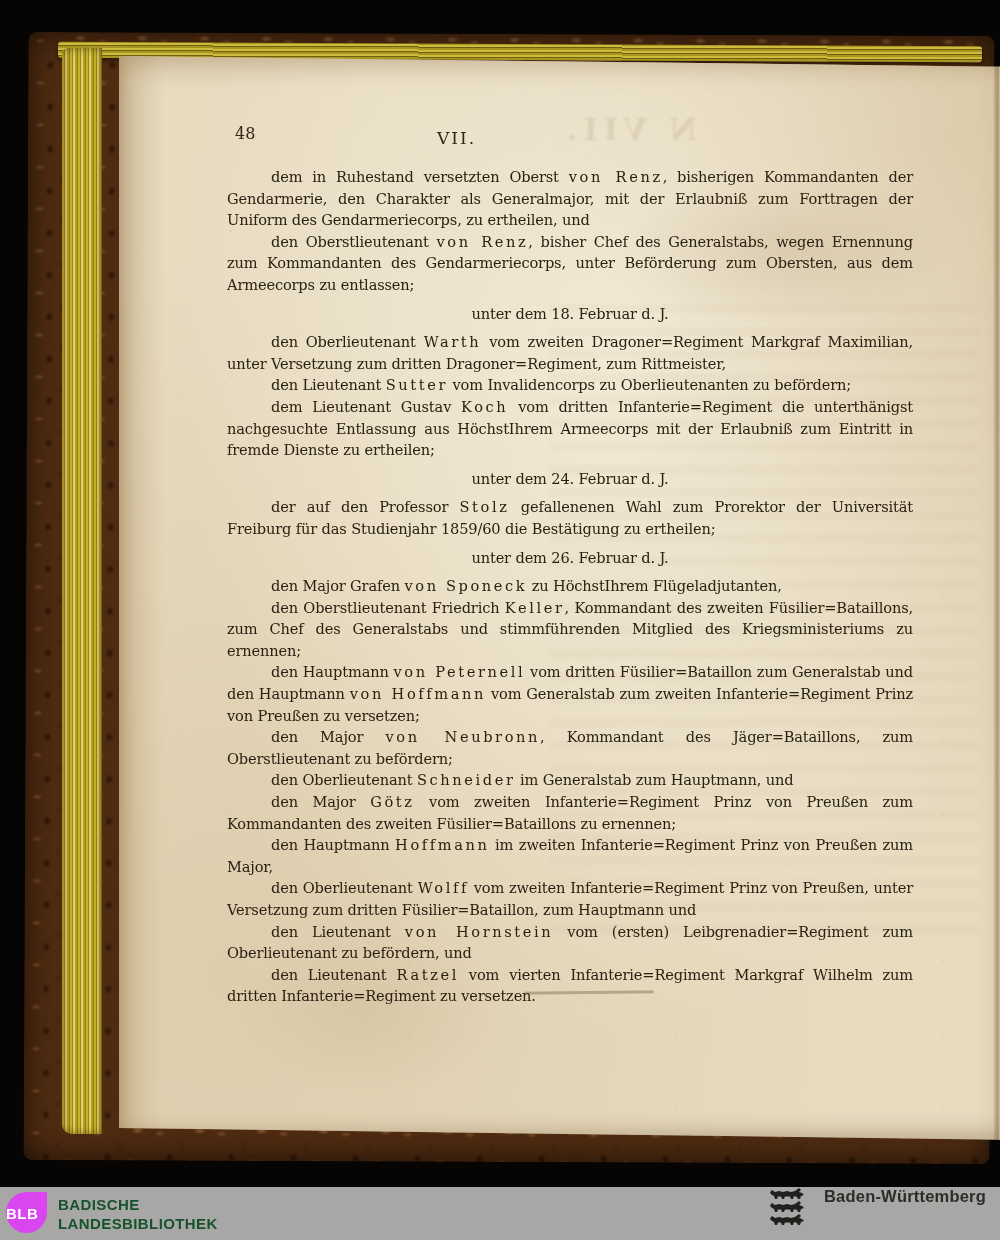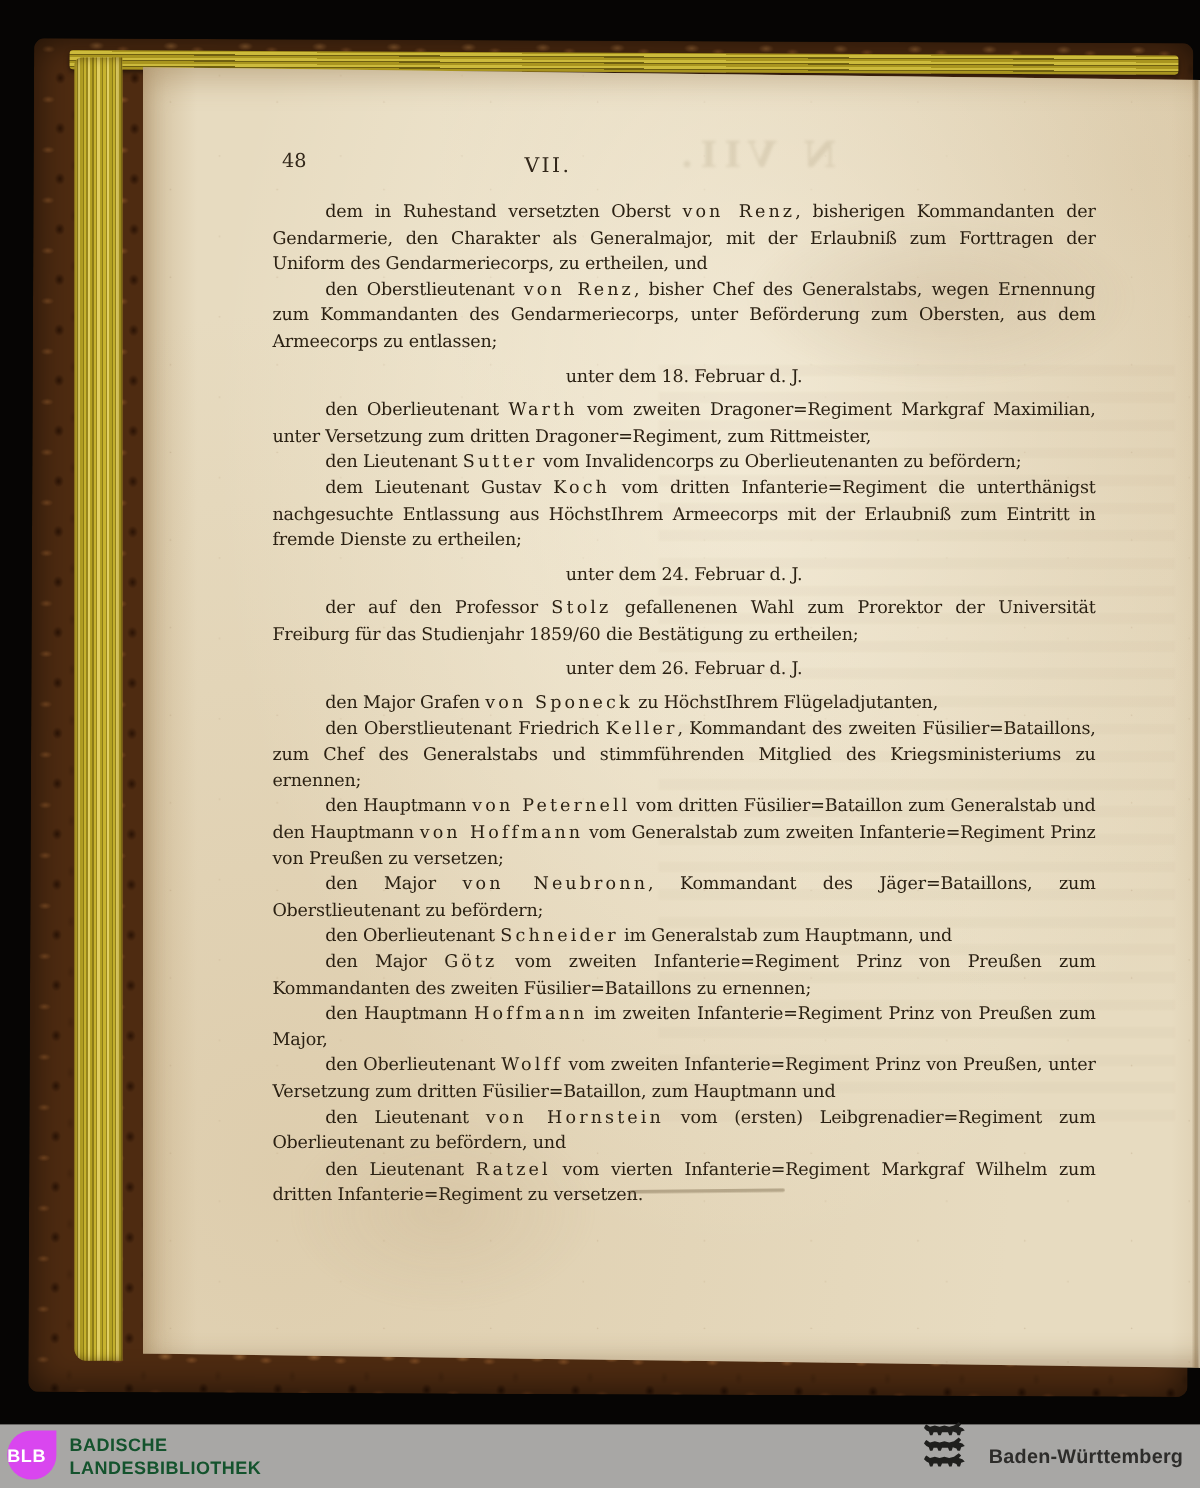--- a/index.html
+++ b/index.html
@@ -105,21 +105,21 @@
     position:absolute;left:6px;top:5px;width:41px;height:41px;
     background:#d946ef;border-radius:50% 0 50% 50%;
     color:#fff;font-weight:bold;font-size:15px;letter-spacing:.5px;
     display:flex;align-items:center;justify-content:flex-start;padding-top:2px;box-sizing:border-box;
   }
   .blb-name{
     position:absolute;left:58px;top:8px;
     font-weight:bold;font-size:15px;line-height:19px;letter-spacing:.4px;color:#14532d;
   }
   .bw{
-    position:absolute;right:14px;top:0;height:37px;display:flex;align-items:flex-end;gap:19px;
+    position:absolute;right:14px;top:0;height:37px;display:flex;align-items:flex-start;gap:19px;
   }
   .bw-arms{width:36px;height:40px;}
   .bw-name{font-size:16.5px;font-weight:bold;letter-spacing:.2px;color:#2d2c2a;}
 </style>
 </head>
 <body>
 
 <div class="scan">
   <div class="cover"></div>
   <div class="gilt-top"></div>

